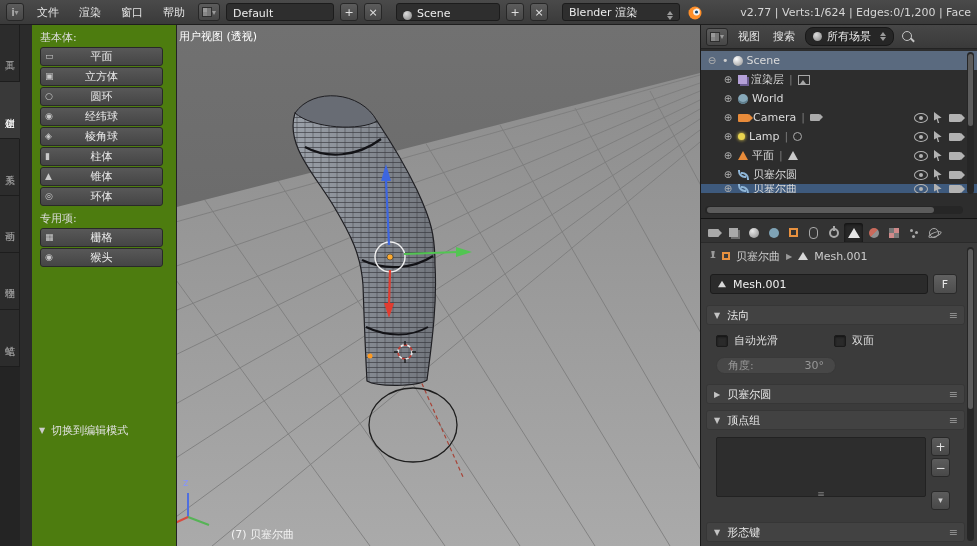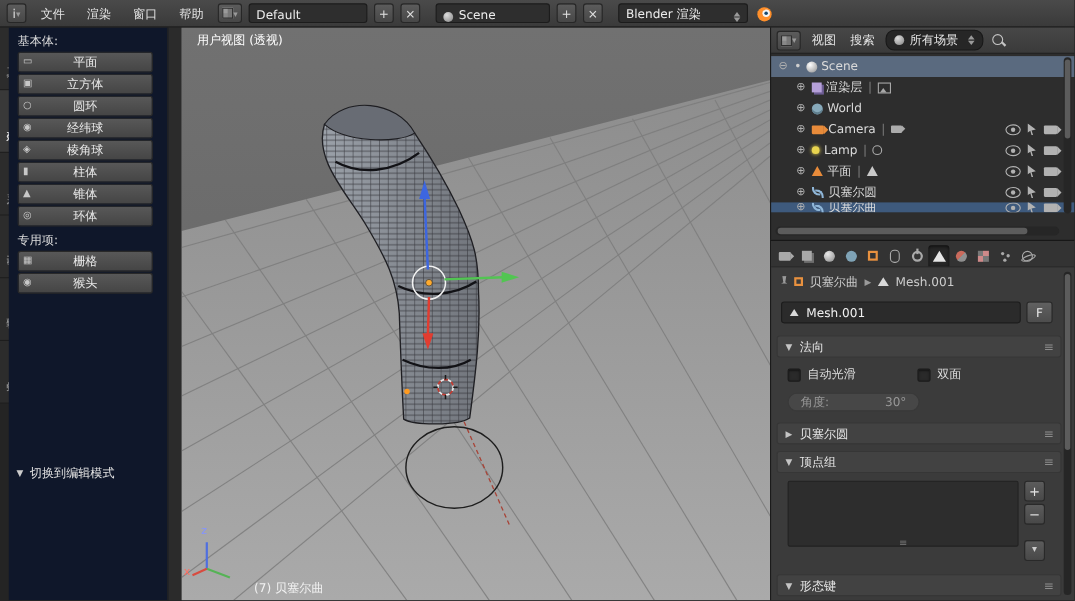--- a/index.html
+++ b/index.html
@@ -24,22 +24,22 @@
   .arrows b.up{border-bottom:4px solid #9a9a9a}
   .arrows b.dn{border-top:4px solid #9a9a9a}
   .stats{margin-left:auto;white-space:nowrap;overflow:hidden;color:#d6d6d6}
   .logo{width:18px;height:18px;flex:0 0 auto}
   
   .tabstrip{position:absolute;left:0;top:25px;width:20px;height:521px;background:#242424;display:flex;flex-direction:column;z-index:4}
   .vtab{writing-mode:vertical-rl;height:56px;display:flex;align-items:center;justify-content:center;
         color:#9b9b9b;font-size:10px;background:#2c2c2c;border-bottom:1px solid #1d1d1d;border-right:1px solid #1d1d1d}
   .vtab.active{background:#393939;color:#ffffff;border-right:1px solid #393939}
   
-  .shelf{position:absolute;left:8px;top:25px;width:145px;height:521px;box-sizing:border-box;
-         background:#0f172a;border-right:1px solid #232323;z-index:4}
+  .shelf{position:absolute;left:32px;top:25px;width:145px;height:521px;box-sizing:border-box;
+         background:#4d7c0f;border-right:1px solid #232323;z-index:4}
   .shelf-h{margin:5px 8px 2px 8px;color:#dcdcdc}
   .sbtn{position:relative;height:17px;margin:1px 13px 1px 8px;background:linear-gradient(#585858,#454545);
         border:1px solid #292929;border-radius:3px;display:flex;align-items:center;justify-content:center;
         color:#eaeaea;font-size:11px}
   .sbtn .g{position:absolute;left:4px;font-size:9px;color:#c8c8c8;line-height:1}
   .shelf-bottom{position:absolute;left:7px;top:398px;display:flex;align-items:center;gap:6px;color:#e2e2e2}
   .tri{font-size:8px;color:#cccccc}
   
   .viewport{position:absolute;left:165px;top:25px;width:535px;height:521px;overflow:hidden;background:#6e6e6e}
   .viewport svg{display:block}
@@ -201,20 +201,21 @@
     </div>
 
     <span class="logo">
       <svg width="18" height="18" viewBox="0 0 18 18">
         <circle cx="9" cy="10" r="6.5" fill="#ff8f2a"></circle>
         <circle cx="10.5" cy="9" r="3.4" fill="#f4f4f4"></circle>
         <circle cx="10.5" cy="9" r="1.6" fill="#16486e"></circle>
         <path d="M2 8 L8 4 L10 6 Z" fill="#ff8f2a"></path>
       </svg>
     </span>
+    <span class="stats">v2.77 | Verts:1/624 | Edges:0/1,200 | Face</span>
   </div>
 
   <div class="tabstrip">
     <div class="vtab">工具</div>
     <div class="vtab active">创建</div>
     <div class="vtab">关系</div>
     <div class="vtab">动画</div>
     <div class="vtab">物理</div>
     <div class="vtab">蜡笔</div>
   </div>

